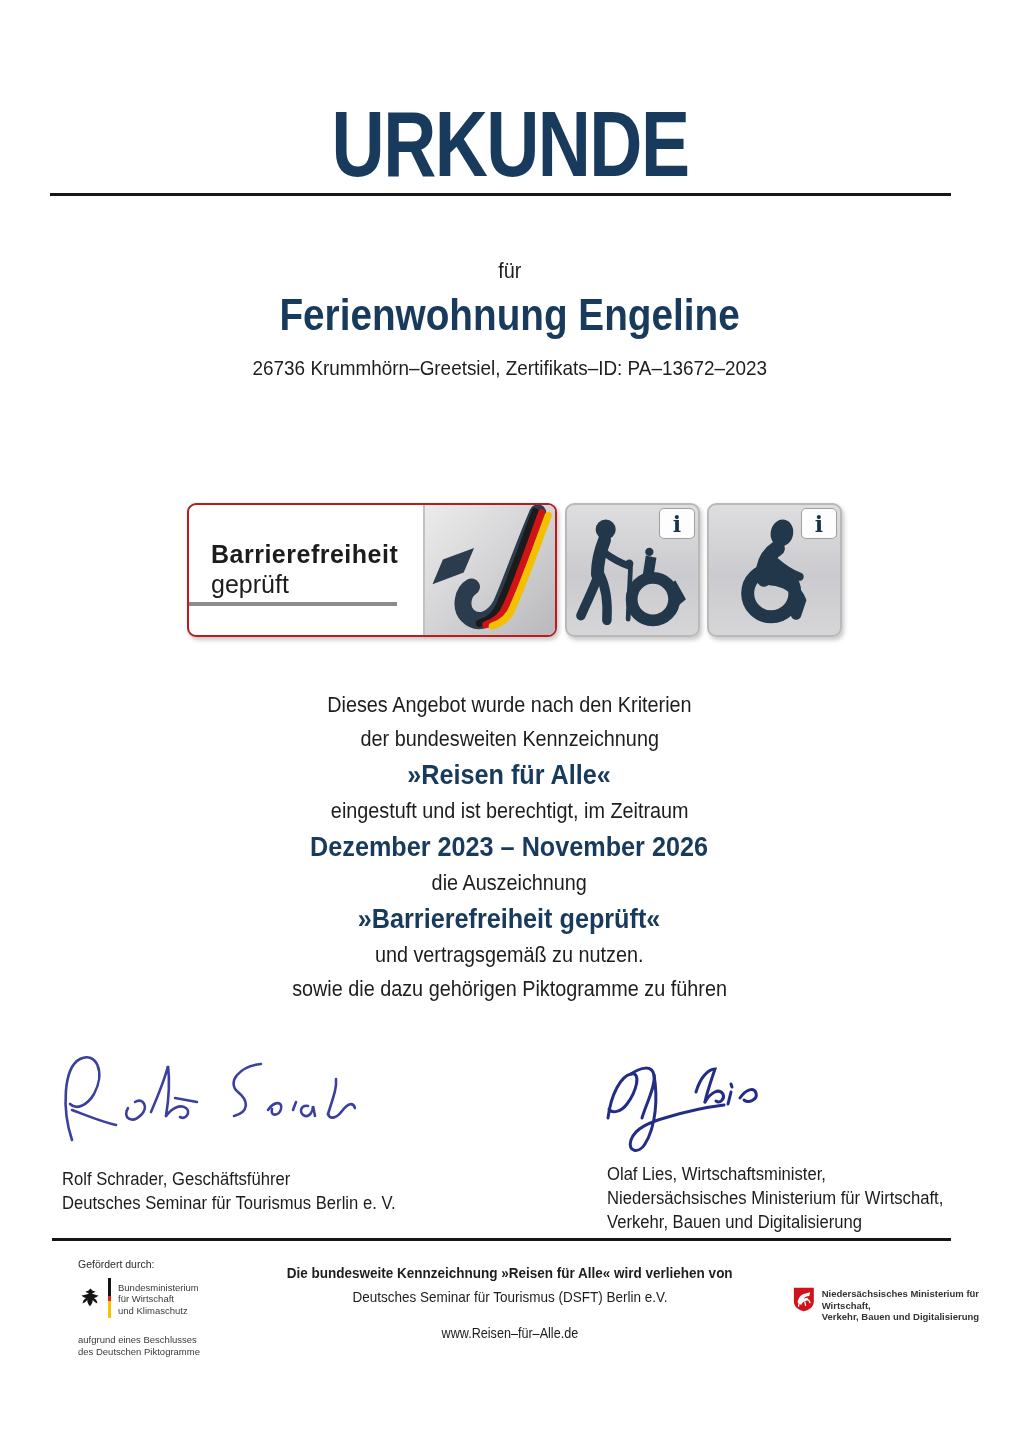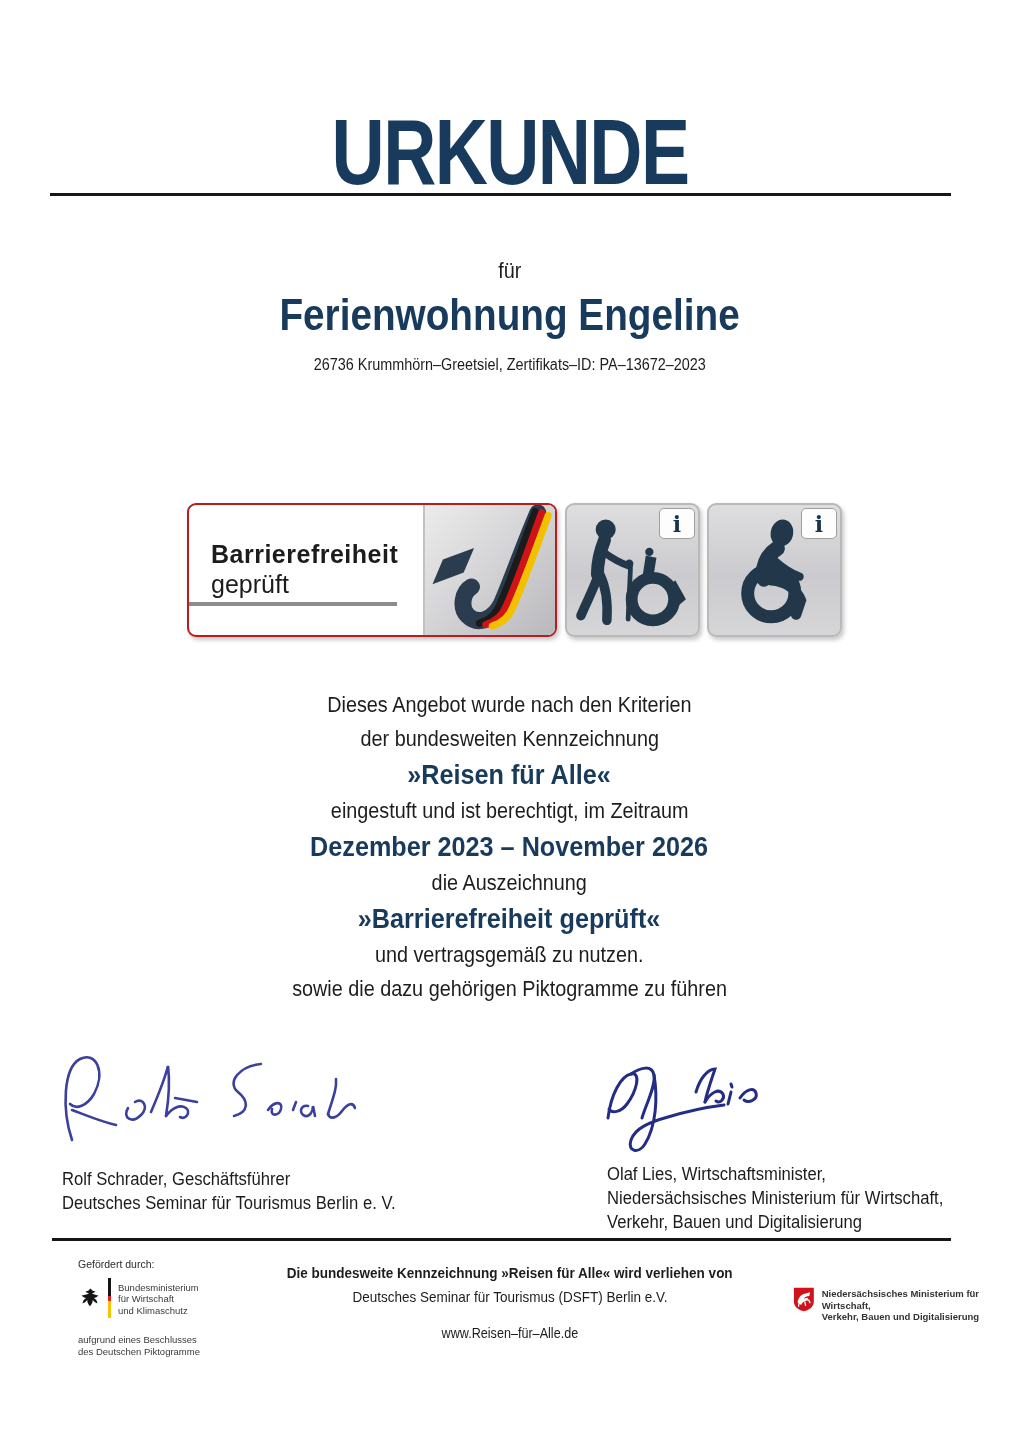--- a/index.html
+++ b/index.html
@@ -3,32 +3,32 @@
 <meta charset="utf-8">
 <style>
   * { margin:0; padding:0; box-sizing:border-box; }
   html,body { background:#ffffff; }
   body { font-family:"Liberation Sans", sans-serif; color:#1d1d1b; }
   .page { position:relative; width:1019px; height:1440px; margin:0 auto; background:#fff; overflow:hidden; }
 
   .center { text-align:center; width:100%; }
   .narrow { display:inline-block; transform:scaleX(0.9); transform-origin:50% 50%; white-space:nowrap; }
 
-  .title { position:absolute; top:100px; left:0; width:100%; text-align:center;
+  .title { position:absolute; top:92px; left:0; width:100%; text-align:center;
            font-size:92px; font-weight:700; letter-spacing:-2px; color:#183a5c; }
   .title .squeeze { display:inline-block; transform:scaleX(0.80); transform-origin:50% 50%; }
 
   .rule { position:absolute; left:50px; width:901px; height:3px; background:#161616; }
   .rule-top { top:193px; }
   .rule-bottom { top:1238px; left:52px; width:899px; }
 
   .fur { position:absolute; top:258px; font-size:22px; }
   .name { position:absolute; top:290px; font-size:44px; font-weight:700; color:#183a5c; }
   .name .narrow { transform:scaleX(0.88); }
-  .details { position:absolute; top:356px; font-size:16px; }
+  .details { position:absolute; top:356px; font-size:21px; }
 
   
   .badgerow { position:absolute; top:503px; left:187px; height:134px; }
   .badge { position:absolute; left:0; top:0; width:370px; height:134px; background:#fff;
            border:2px solid #b91c1c; border-radius:9px; box-shadow:2px 3px 4px rgba(0,0,0,0.22); overflow:hidden; }
   .badge-text { position:absolute; left:22px; top:34px; line-height:30px; font-size:25px; color:#1c1c1c; }
   .badge-line1 { font-weight:700; letter-spacing:0.5px; }
   .badge-underline { position:absolute; left:0; top:97px; width:208px; height:4px; background:#8c8c8c; }
   .badge-logo { position:absolute; right:0; top:0; width:132px; height:130px;
                 background:linear-gradient(135deg,#ececec 0%,#d6d6d8 45%,#b9b9bd 100%);

